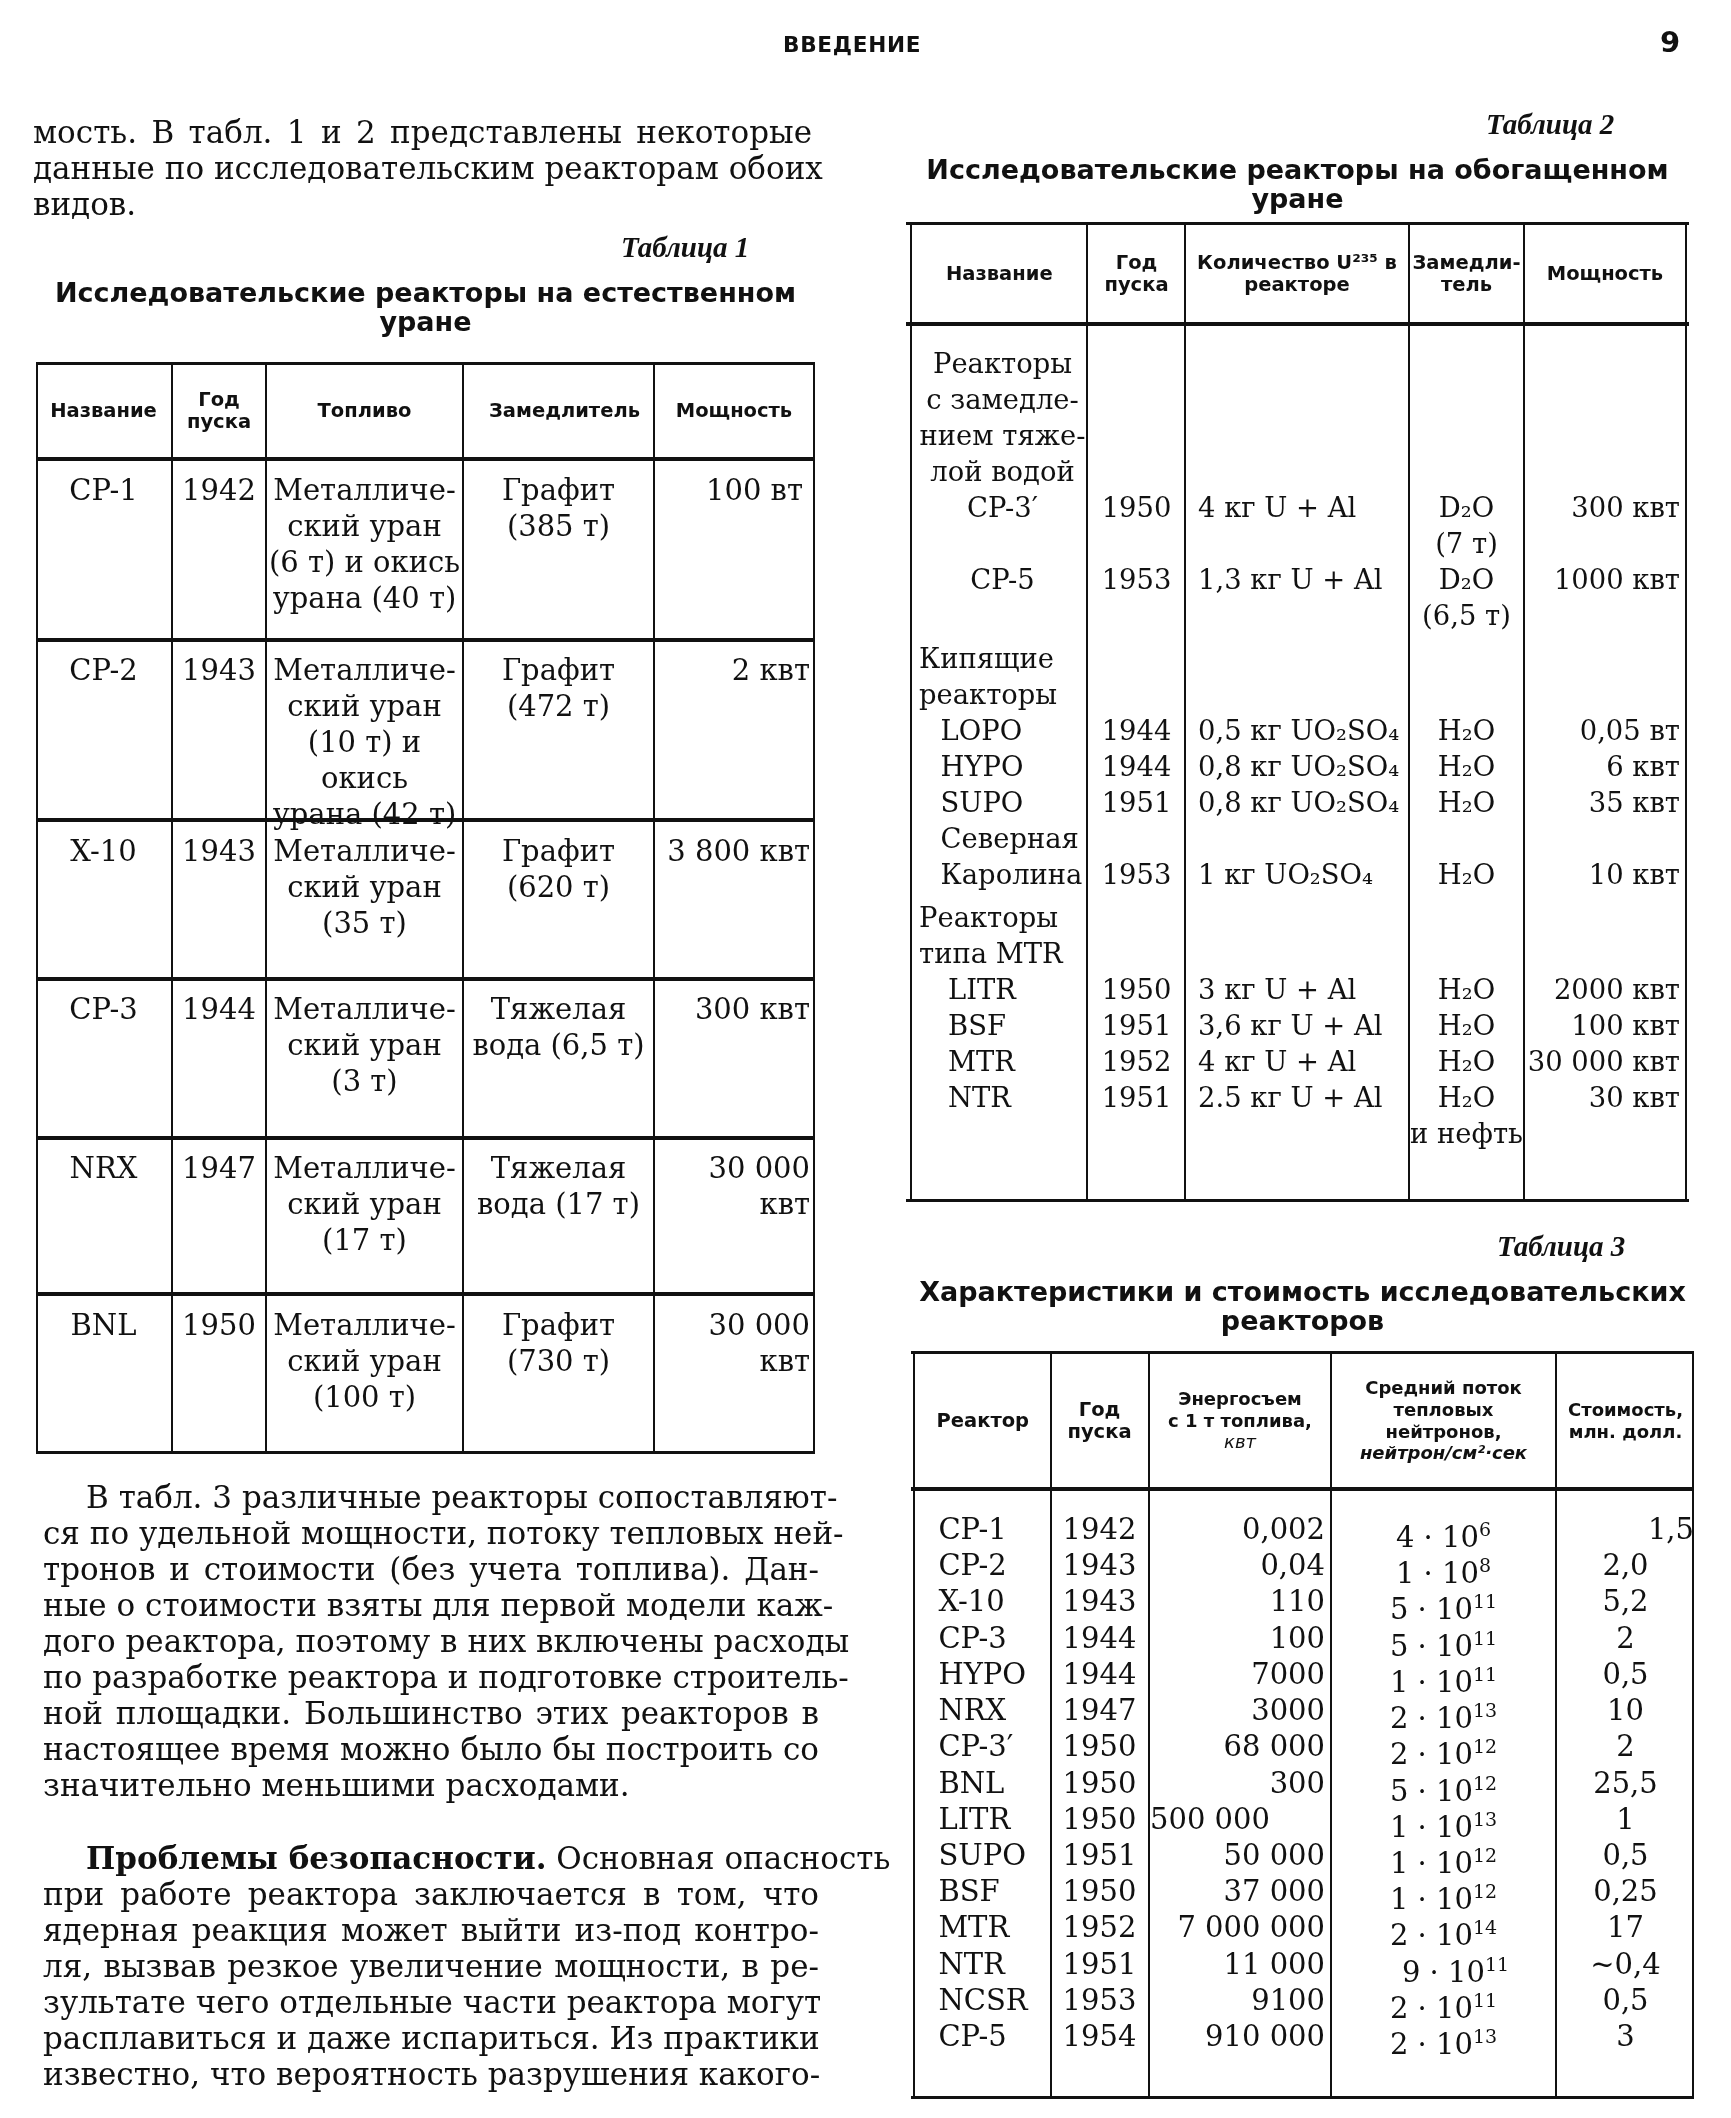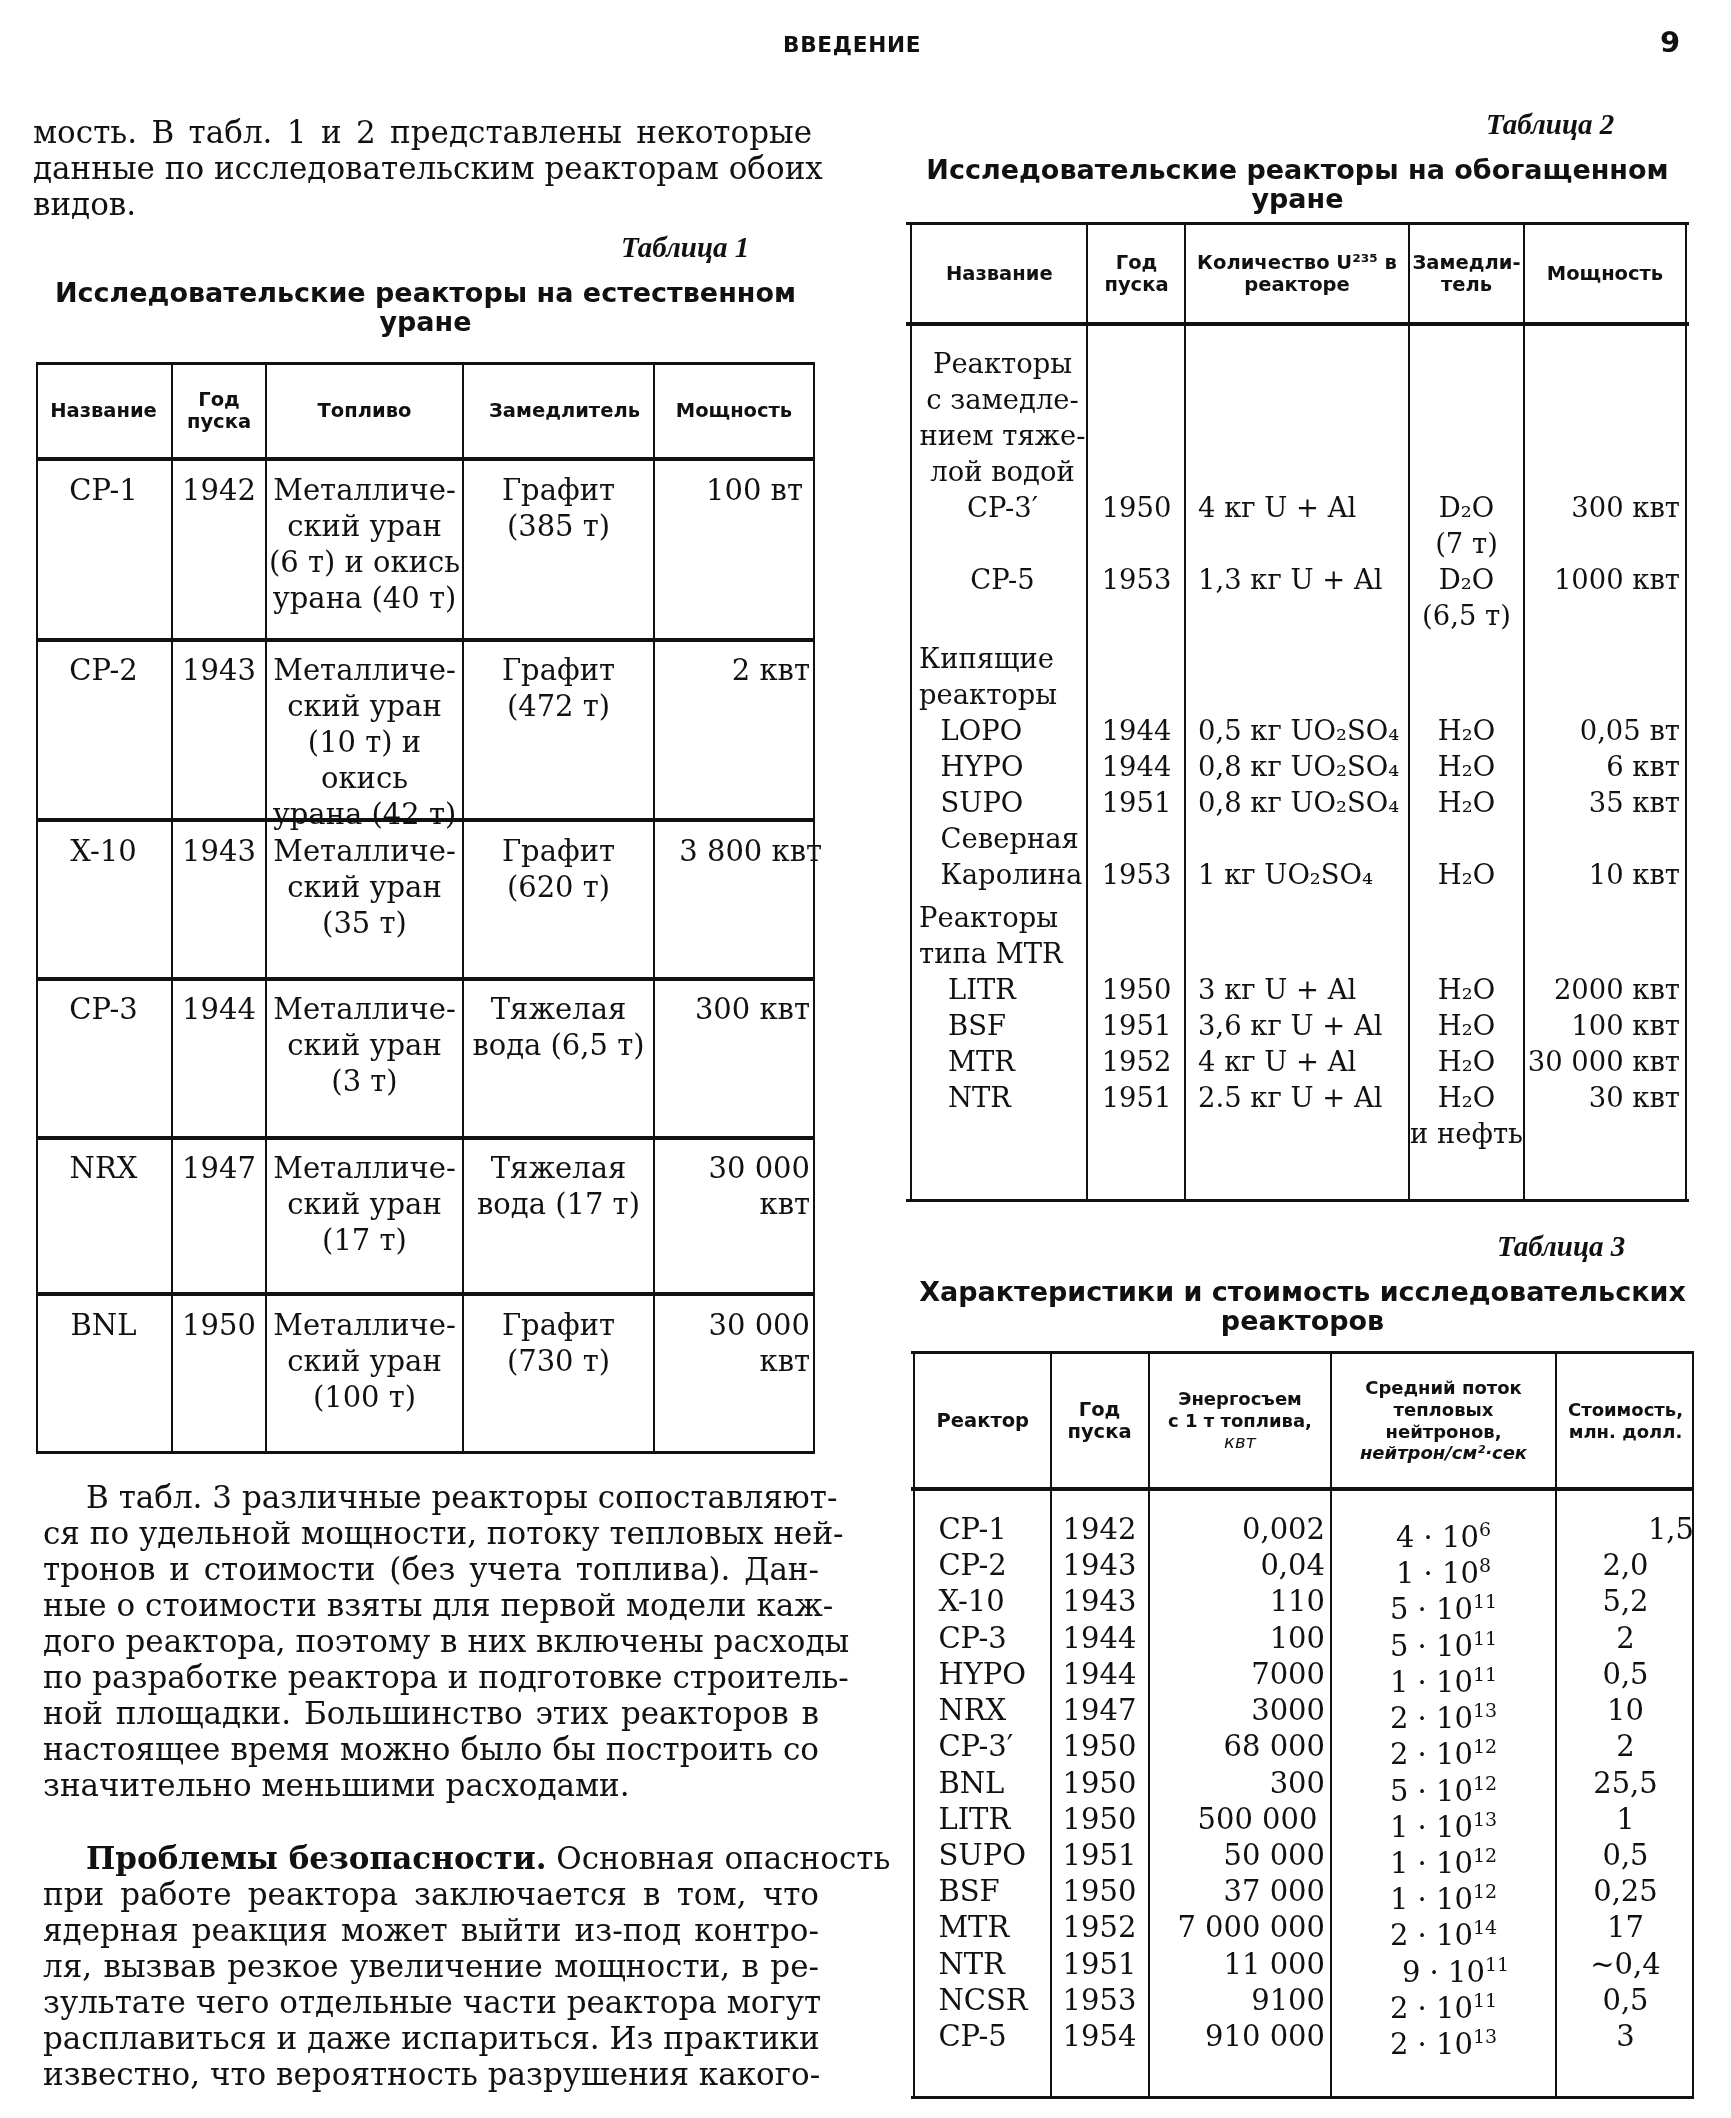--- a/index.html
+++ b/index.html
@@ -97,21 +97,21 @@
   <div class="cell c" style="left:137px; top:468px; width:92px;">1943</div>
   <div class="cell c" style="left:231px; top:468px; width:195px;">
     <div>Металличе-</div>
       <div>ский уран</div>
       <div>(35 т)</div>
   </div>
   <div class="cell c" style="left:428px; top:468px; width:189px;">
     <div>Графит</div>
       <div>(620 т)</div>
   </div>
-  <div class="cell r" style="left:619px; top:468px; width:155px;padding-left:12px;">3 800 квт</div>
+  <div class="cell r" style="left:619px; top:468px; width:155px;">3 800 квт</div>
 
   <div class="cell c" style="left:0; top:626px; width:135px;">CP-3</div>
   <div class="cell c" style="left:137px; top:626px; width:92px;">1944</div>
   <div class="cell c" style="left:231px; top:626px; width:195px;">
     <div>Металличе-</div>
       <div>ский уран</div>
       <div>(3 т)</div>
   </div>
   <div class="cell c" style="left:428px; top:626px; width:189px;">
     <div>Тяжелая</div>
@@ -400,21 +400,21 @@
       <div style="position: absolute; left: 0px; width: 783px; height: 36px; top: 254px; font-size: 29px; line-height: 36px;">
         <div style="position: absolute; left: 27.4px; width: 108px; text-align: left; white-space: nowrap;">BNL</div>
         <div style="position: absolute; left: 141px; width: 95px; text-align: center; white-space: nowrap;">1950</div>
         <div style="position: absolute; left: 239px; width: 175px; text-align: right; white-space: nowrap;">300</div>
         <div style="position: absolute; left: 421px; width: 223px; text-align: center; white-space: nowrap;">5 · 10<sup style="font-size: 19px;">12</sup></div>
         <div style="position: absolute; left: 646px; width: 137px; text-align: center; white-space: nowrap;">25,5</div>
       </div>
       <div style="position: absolute; left: 0px; width: 783px; height: 36px; top: 290px; font-size: 29px; line-height: 36px;">
         <div style="position: absolute; left: 27.4px; width: 108px; text-align: left; white-space: nowrap;">LITR</div>
         <div style="position: absolute; left: 141px; width: 95px; text-align: center; white-space: nowrap;">1950</div>
-        <div style="position: absolute; left: 239px; width: 175px; text-align: center; white-space: nowrap; margin-left: 20px;">500 000</div>
+        <div style="position: absolute; left: 239px; width: 175px; text-align: left; white-space: nowrap;">500 000</div>
         <div style="position: absolute; left: 421px; width: 223px; text-align: center; white-space: nowrap;">1 · 10<sup style="font-size: 19px;">13</sup></div>
         <div style="position: absolute; left: 646px; width: 137px; text-align: center; white-space: nowrap;">1</div>
       </div>
       <div style="position: absolute; left: 0px; width: 783px; height: 36px; top: 326px; font-size: 29px; line-height: 36px;">
         <div style="position: absolute; left: 27.4px; width: 108px; text-align: left; white-space: nowrap;">SUPO</div>
         <div style="position: absolute; left: 141px; width: 95px; text-align: center; white-space: nowrap;">1951</div>
         <div style="position: absolute; left: 239px; width: 175px; text-align: right; white-space: nowrap;">50 000</div>
         <div style="position: absolute; left: 421px; width: 223px; text-align: center; white-space: nowrap;">1 · 10<sup style="font-size: 19px;">12</sup></div>
         <div style="position: absolute; left: 646px; width: 137px; text-align: center; white-space: nowrap;">0,5</div>
       </div>

